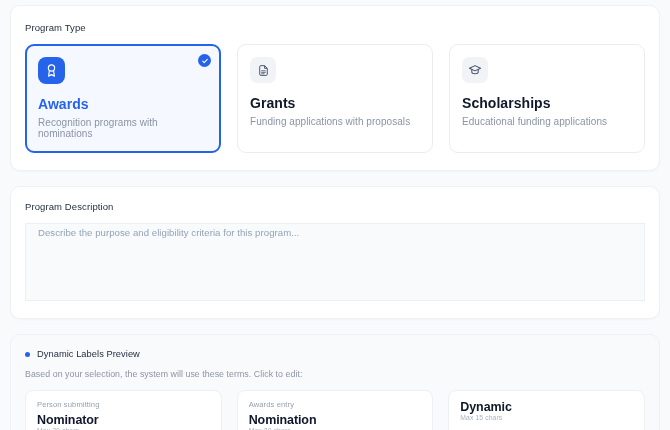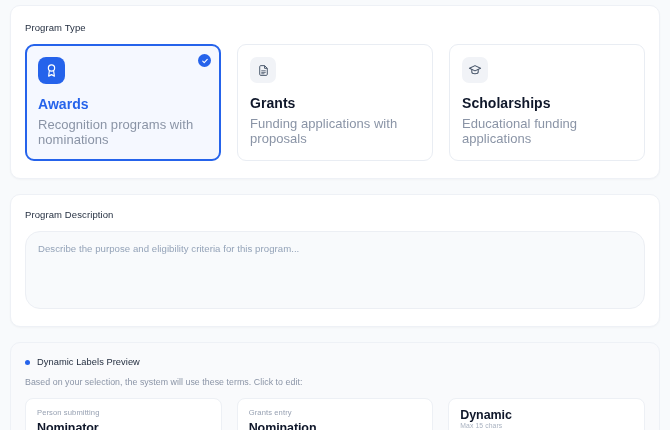--- a/index.html
+++ b/index.html
@@ -89,21 +89,21 @@
     font-size: 14px;
     font-weight: bold;
     color: #0f172a;
     margin-bottom: 5px;
     letter-spacing: 0.05px;
   }
 
   .type-card.selected .type-title { color: #2563eb; }
 
   .type-desc {
-    font-size: 13px;
+    font-size: 10px;
     color: #8a94a6;
     letter-spacing: 0.05px;
   }
 
   .check-badge {
     position: absolute;
     top: 8px;
     right: 8px;
     width: 13px;
     height: 13px;
@@ -116,23 +116,23 @@
 
   
   .panel-description {
     padding: 14px 14px 17px 14px;
   }
 
   .desc-box {
     margin-top: 11px;
     height: 78px;
     border: 1px solid #eceff4;
-    border-radius: 15px;
+    border-radius: 0;
     background: #f8fafc;
-    padding: 11px 12px;
+    padding: 3px 12px;
   }
 
   .desc-placeholder {
     font-size: 9.6px;
     color: #94a3b8;
     letter-spacing: 0.05px;
   }
 
   
   .panel-preview {
@@ -274,21 +274,21 @@
 
     <div class="label-grid">
 
       <div class="label-card">
         <div class="label-kicker">Person submitting</div>
         <div class="label-term">Nominator</div>
         <div class="label-max">Max 20 chars</div>
       </div>
 
       <div class="label-card">
-        <div class="label-kicker">Grants entry</div>
+        <div class="label-kicker">Awards entry</div>
         <div class="label-term">Nomination</div>
         <div class="label-max">Max 20 chars</div>
       </div>
 
       <div class="label-card">
         <div class="label-term">Dynamic</div>
         <div class="label-max">Max 15 chars</div>
       </div>
 
     </div>

